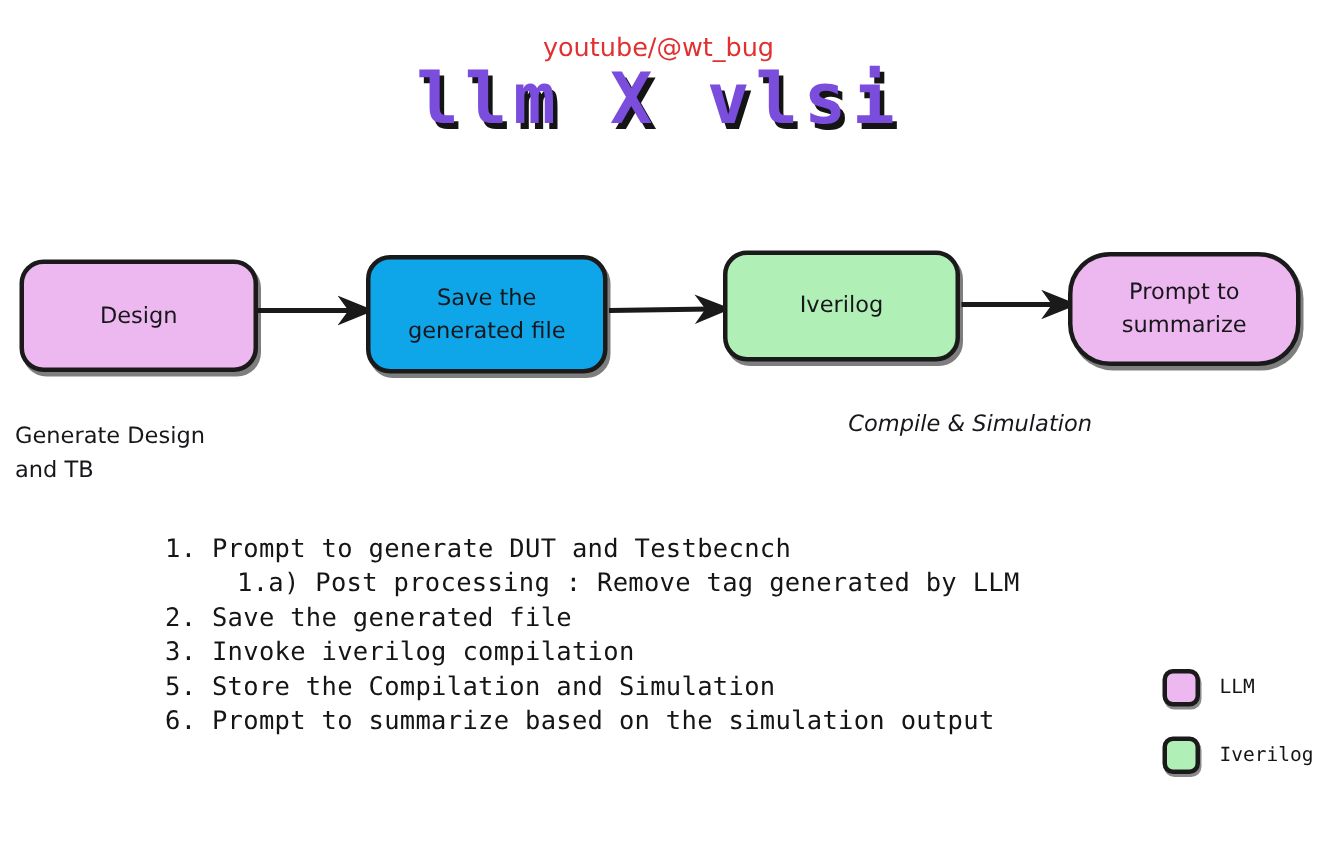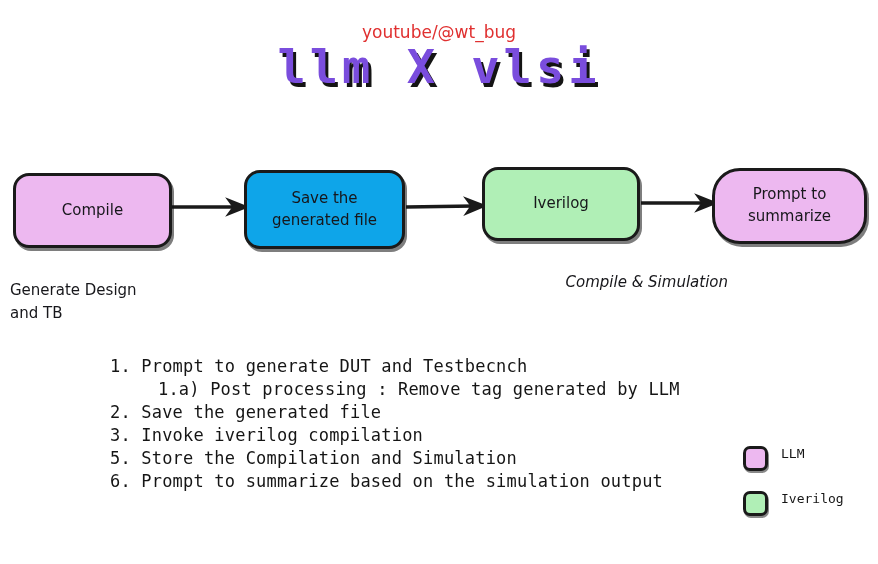--- a/index.html
+++ b/index.html
@@ -99,22 +99,23 @@
   #steps .step.sub  { padding-left: 48px; }
 
   
   #legend {
     position: absolute;
     left: 743px;
     top: 446px;
   }
   .legend-row {
     display: flex;
-    align-items: flex-start;
+    align-items: center;
     margin-bottom: 20px;
+    margin-left: 32px;
   }
   .legend-swatch {
     width: 25px;
     height: 25px;
     border: 3px solid #1a1a1a;
     border-radius: 7px;
     box-sizing: border-box;
     box-shadow: 1px 2px 0 rgba(20,20,20,0.5);
     flex: none;
   }
@@ -141,21 +142,21 @@
   </defs>
 
   <line x1="172" y1="207" x2="236" y2="207" stroke="#1a1a1a" stroke-width="3.4" marker-end="url(#arrowhead)"></line>
 
   <line x1="406" y1="207" x2="474" y2="206" stroke="#1a1a1a" stroke-width="3.4" marker-end="url(#arrowhead)"></line>
 
   <line x1="641" y1="203" x2="705" y2="203" stroke="#1a1a1a" stroke-width="3.4" marker-end="url(#arrowhead)"></line>
 </svg>
 
 <div class="node" id="node-prompt">
-  <span class="node-label">Compile</span>
+  <span class="node-label">Design</span>
 </div>
 <div class="node" id="node-save">
   <span class="node-label">Save the
 generated file</span>
 </div>
 <div class="node" id="node-iverilog">
   <span class="node-label">Iverilog</span>
 </div>
 <div class="node" id="node-summarize">
   <span class="node-label">Prompt to

